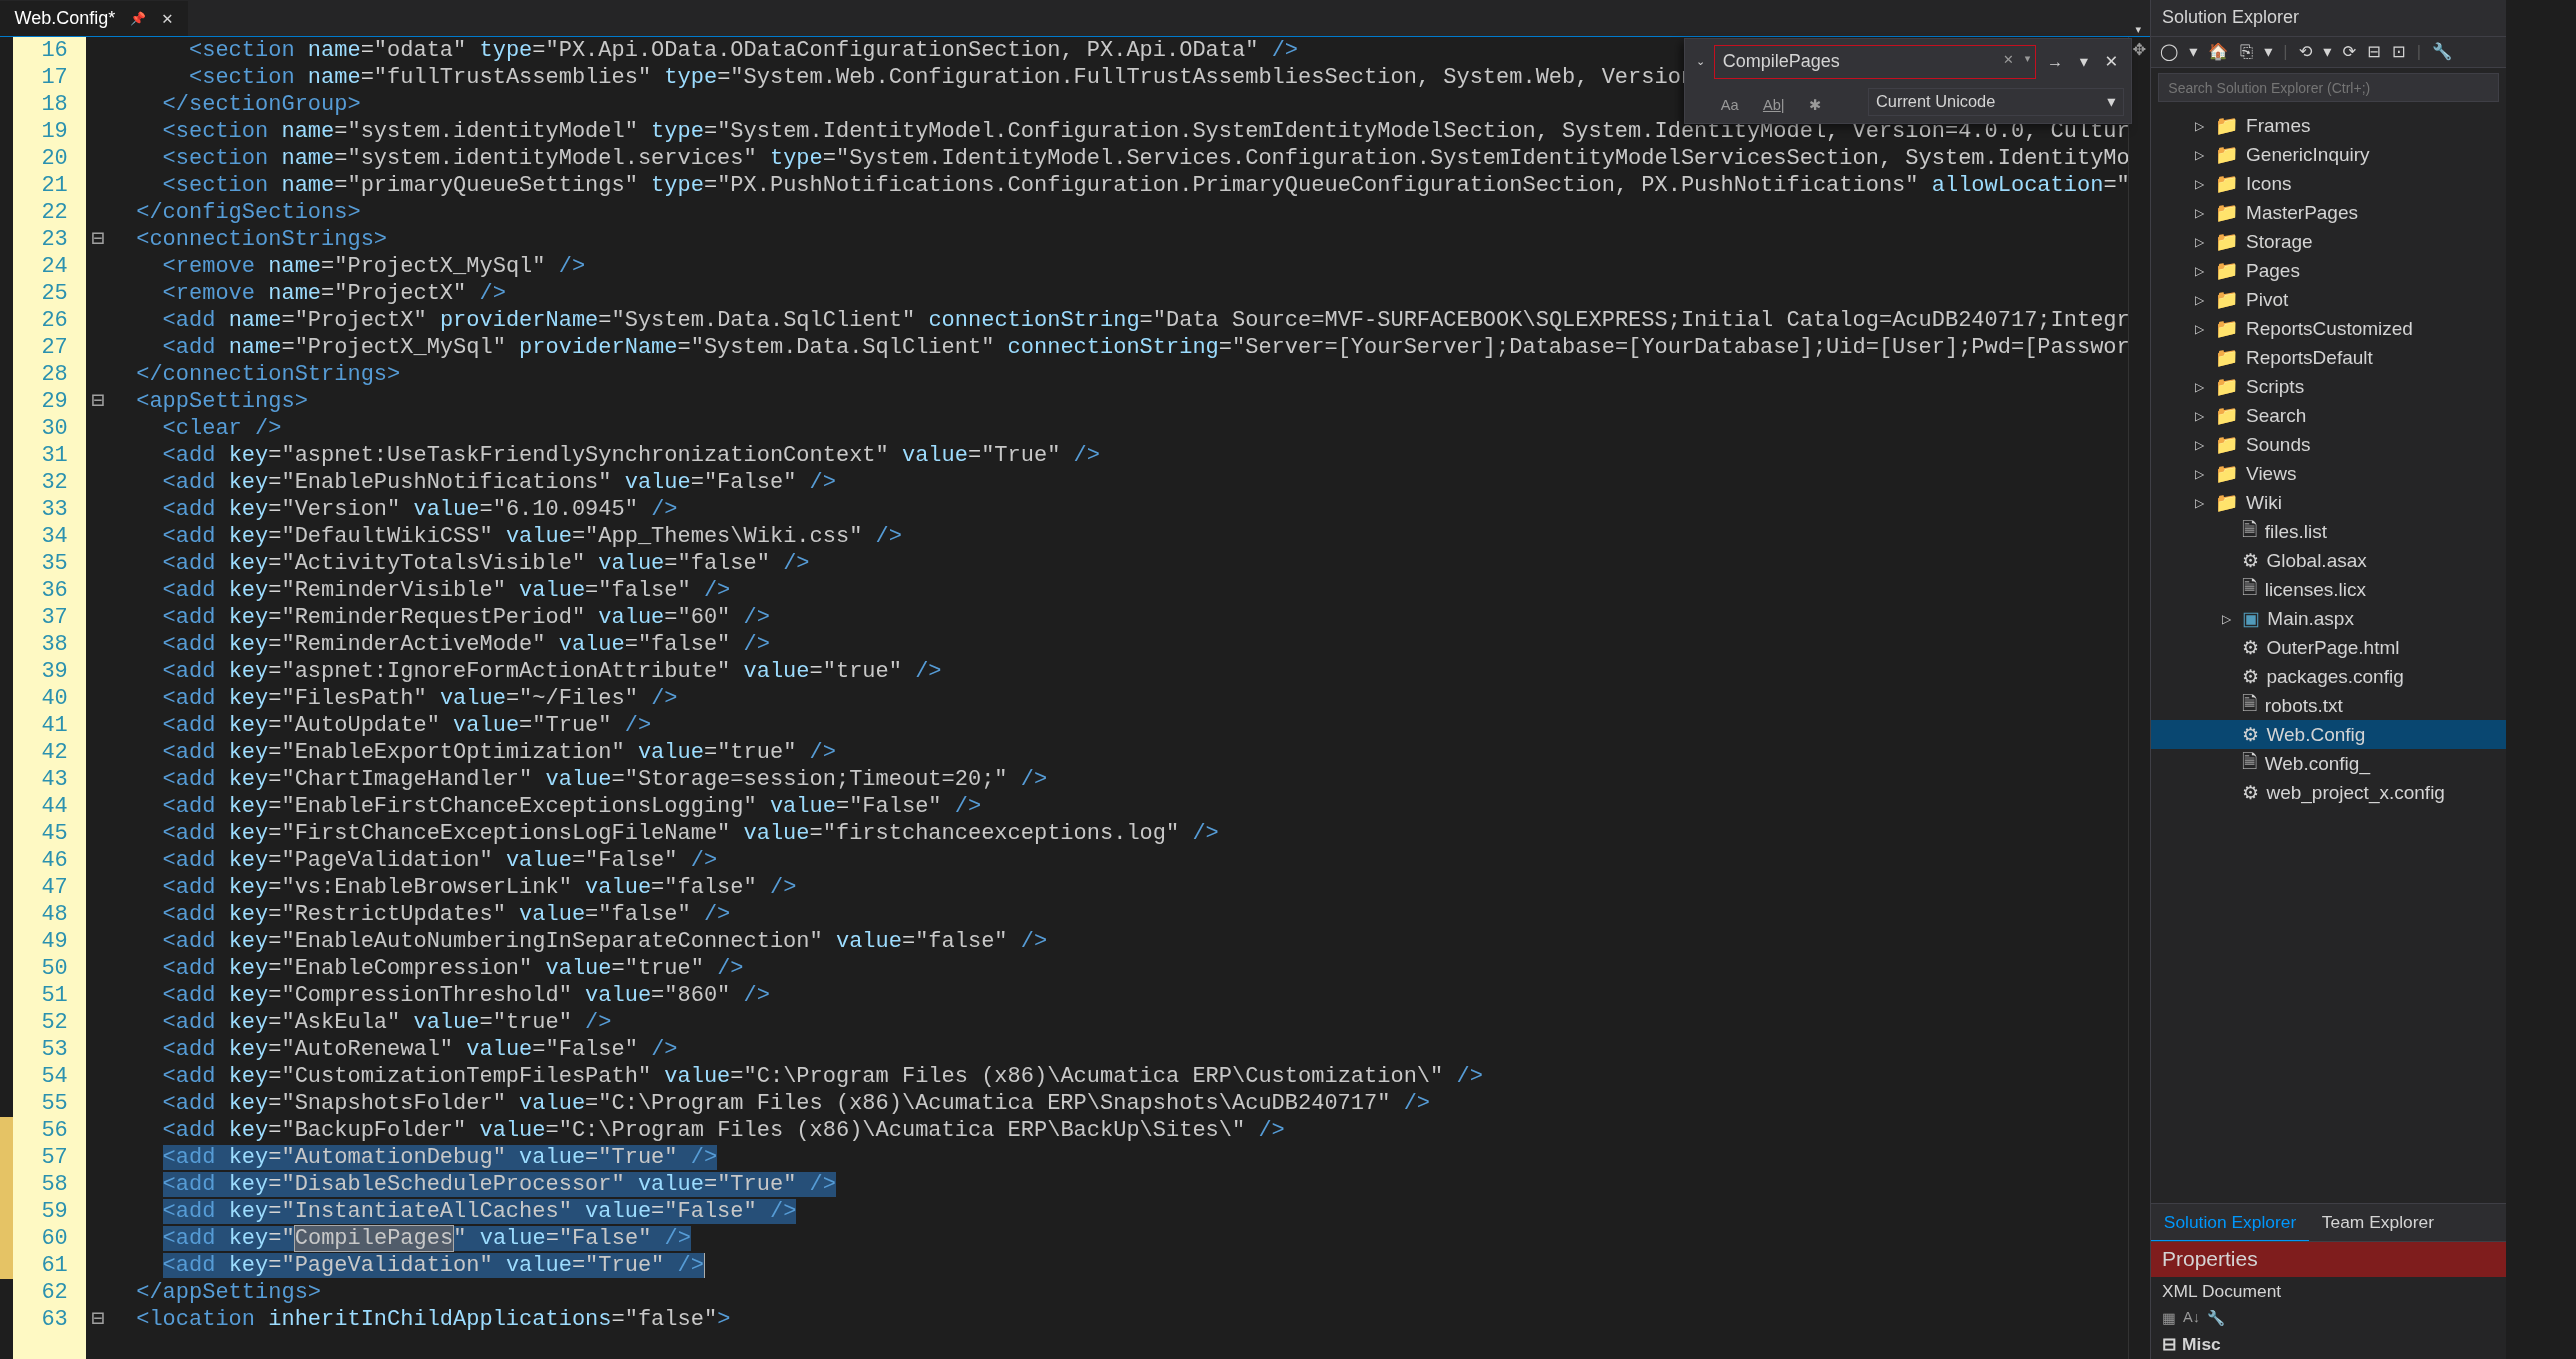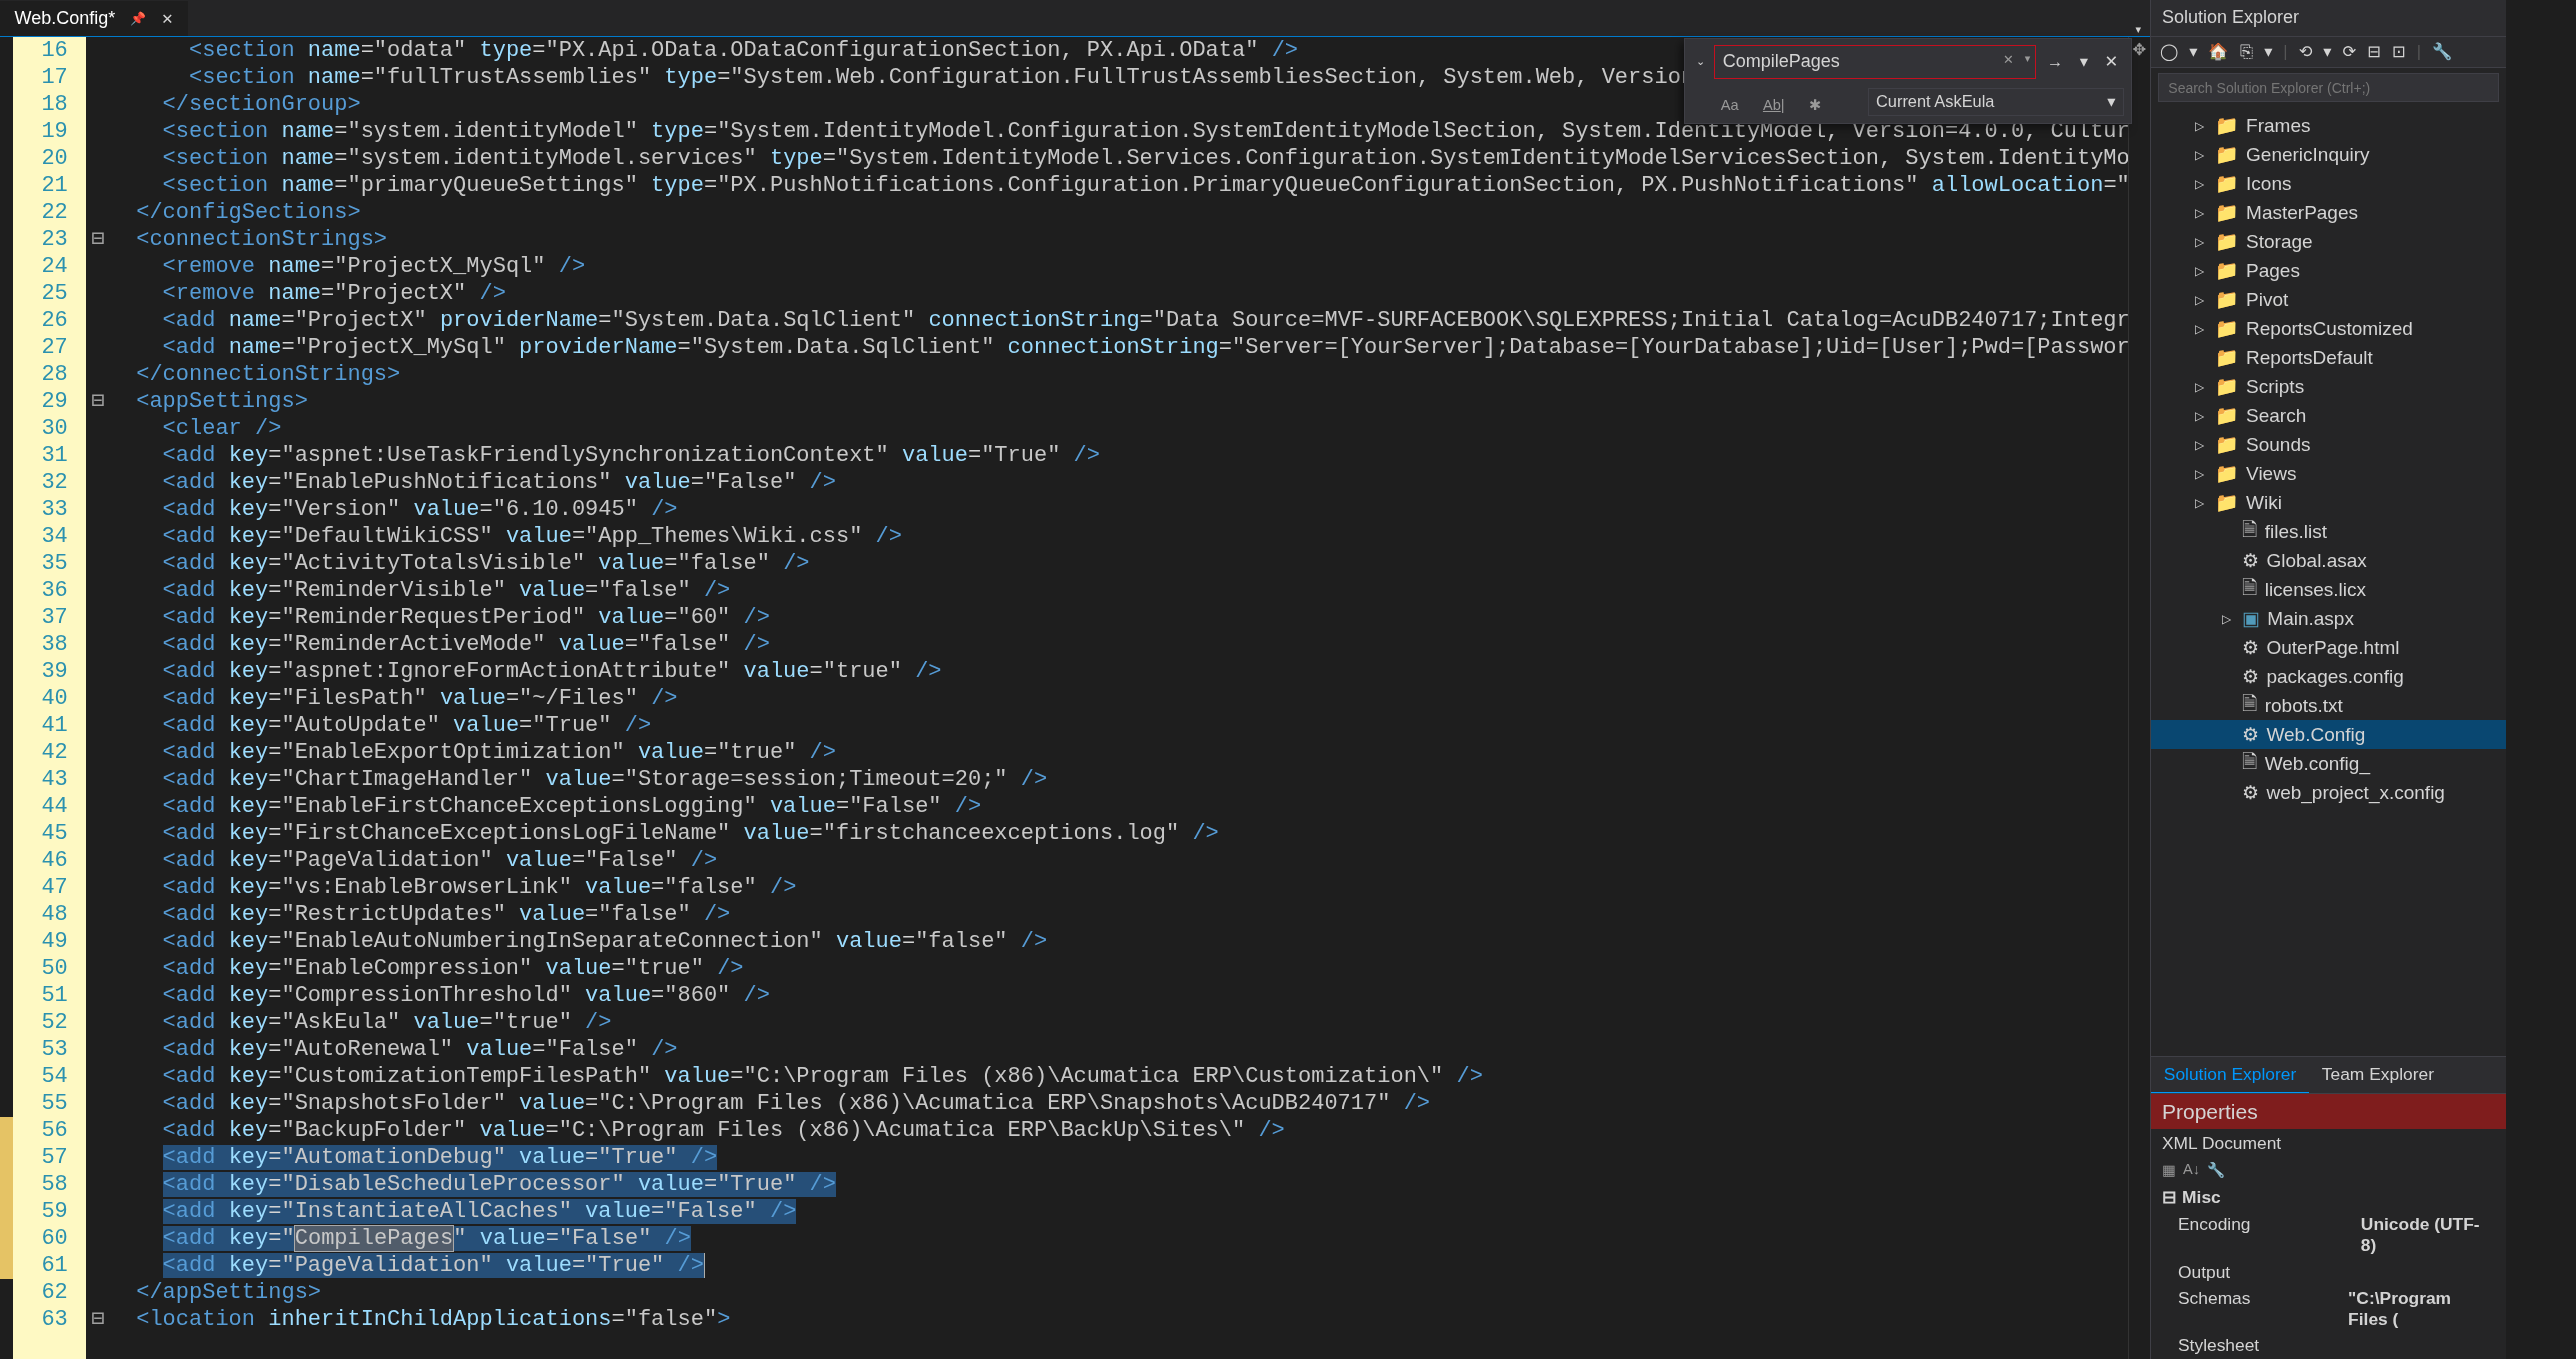--- a/index.html
+++ b/index.html
@@ -234,21 +234,21 @@
       </div>
       <span class="find-btn">→</span>
       <span class="find-btn">▾</span>
       <span class="find-btn">✕</span>
     </div>
     <div class="find-row2">
       <span class="find-opt">Aa</span>
       <span class="find-opt"><u>Ab</u>|</span>
       <span class="find-opt">✱</span>
       <div class="find-scope">
-        <span>Current AskEula</span>
+        <span>Current Unicode</span>
         <span style="position:absolute;right:7.3px;">▾</span>
       </div>
     </div>
   </div>
 
   <div class="code-container">
     <div class="gutter-marks" id="gutter">
         <div class="gm"></div>
         <div class="gm"></div>
         <div class="gm"></div>
@@ -554,33 +554,15 @@
     <div class="props-sub">XML Document</div>
     <div class="props-tb">
       <span>▦</span>
       <span>A↓</span>
       <span>🔧</span>
     </div>
     <div class="props-group">
       <span>⊟</span>
       <span>Misc</span>
     </div>
-    <div id="props-rows">
-        <div class="props-row">
-          <span class="props-k">Encoding</span>
-          <span class="props-v">Unicode (UTF-8)</span>
-        </div>
-        <div class="props-row">
-          <span class="props-k">Output</span>
-          <span class="props-v"></span>
-        </div>
-        <div class="props-row">
-          <span class="props-k">Schemas</span>
-          <span class="props-v">"C:\Program Files (</span>
-        </div>
-        <div class="props-row">
-          <span class="props-k">Stylesheet</span>
-          <span class="props-v"></span>
-        </div>
-      </div>
   </div>
 </div>
 
 
 </body></html>

